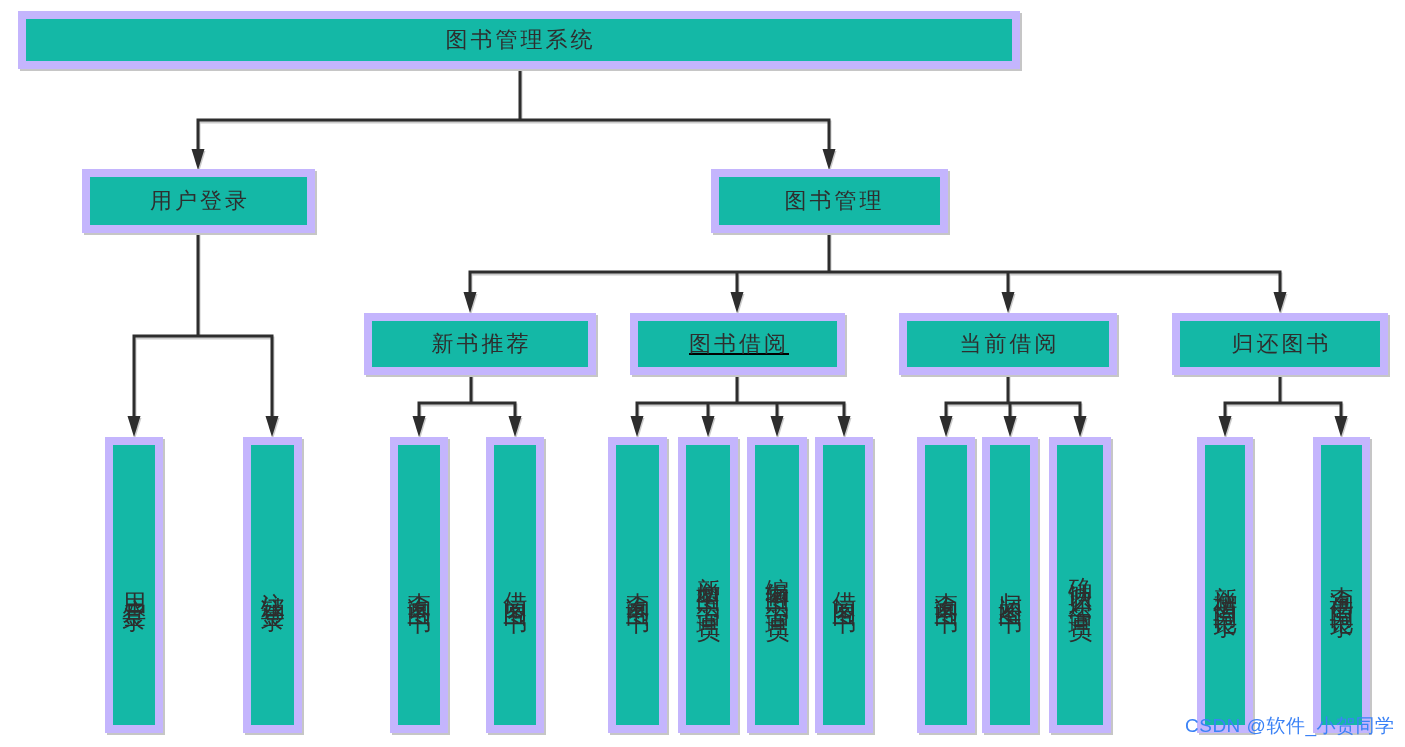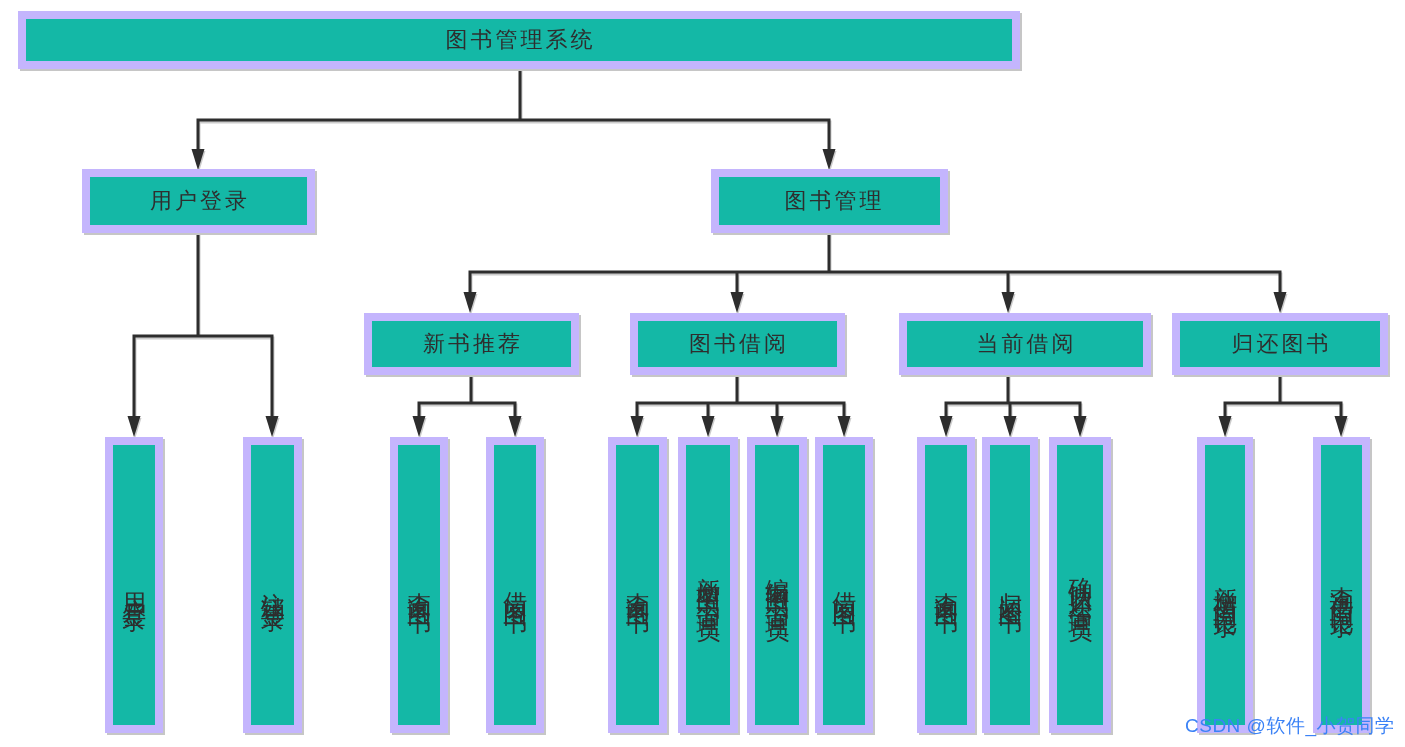--- a/index.html
+++ b/index.html
@@ -102,27 +102,27 @@
     <span class="hlabel">图书管理系统</span>
   </div>
 
   <div class="box" style="left:82px; top:169px; width:233px; height:64px;">
     <span class="hlabel">用户登录</span>
   </div>
   <div class="box" style="left:711px; top:169px; width:237px; height:64px;padding-left:7px;">
     <span class="hlabel">图书管理</span>
   </div>
 
-  <div class="box" style="left:364px; top:313px; width:215px; height:62px;">
+  <div class="box" style="left:364px; top:313px; width:232px; height:62px;">
     <span class="hlabel">新书推荐</span>
   </div>
-  <div class="box" style="left:630px; top:313px; width:215px; height:62px;">
+  <div class="box" style="left:630px; top:313px; width:215px; height:62px;text-decoration:underline;">
     <span class="hlabel">图书借阅</span>
   </div>
-  <div class="box" style="left:899px; top:313px; width:252px; height:62px;">
+  <div class="box" style="left:899px; top:313px; width:218px; height:62px;">
     <span class="hlabel">当前借阅</span>
   </div>
   <div class="box" style="left:1172px; top:313px; width:216px; height:62px;">
     <span class="hlabel">归还图书</span>
   </div>
 
   <div class="box vbox" style="left:105px; top:437px; width:58px; height:296px;">
     <span class="vlabel">用户登录</span>
   </div>
   <div class="box vbox" style="left:243px; top:437px; width:59px; height:296px;">

